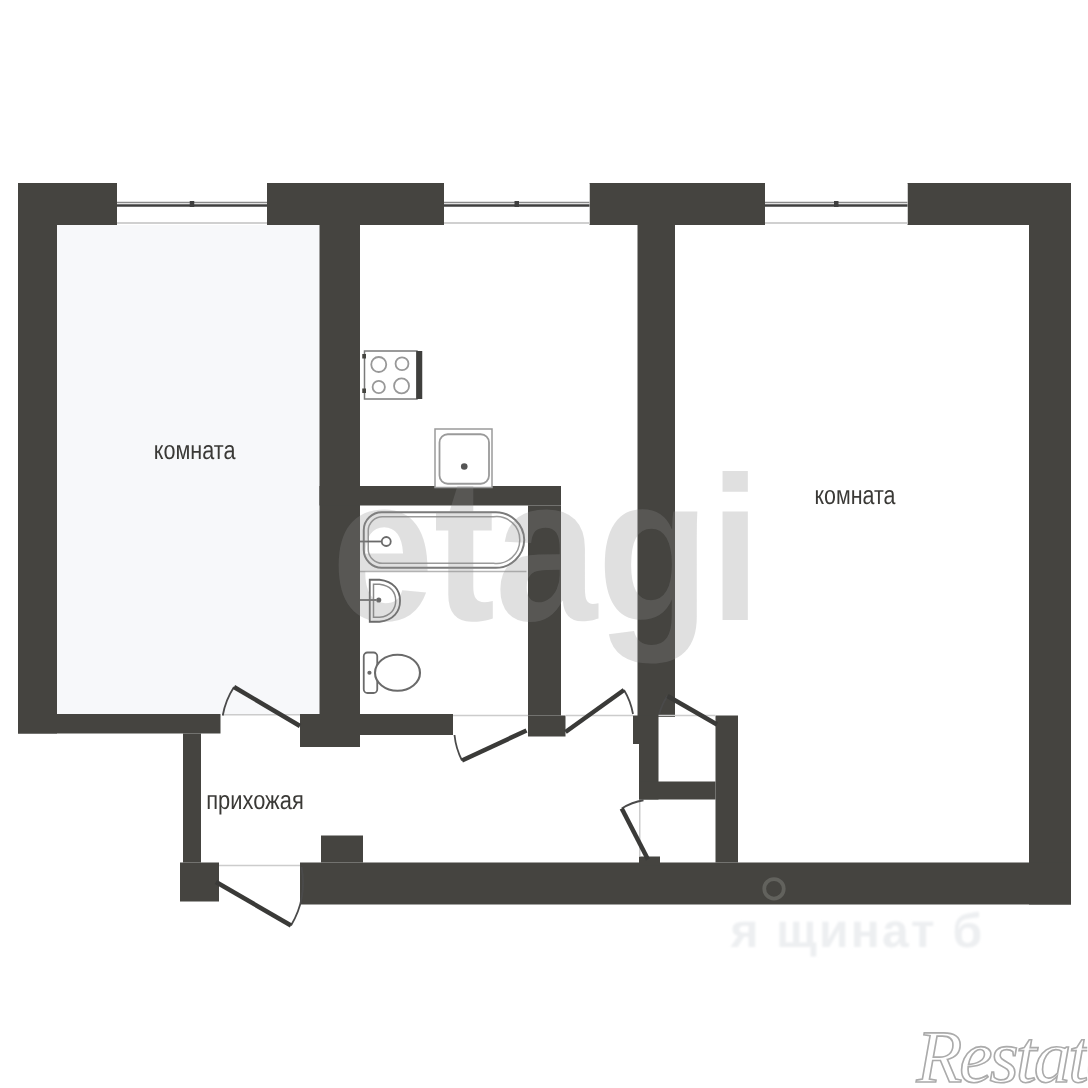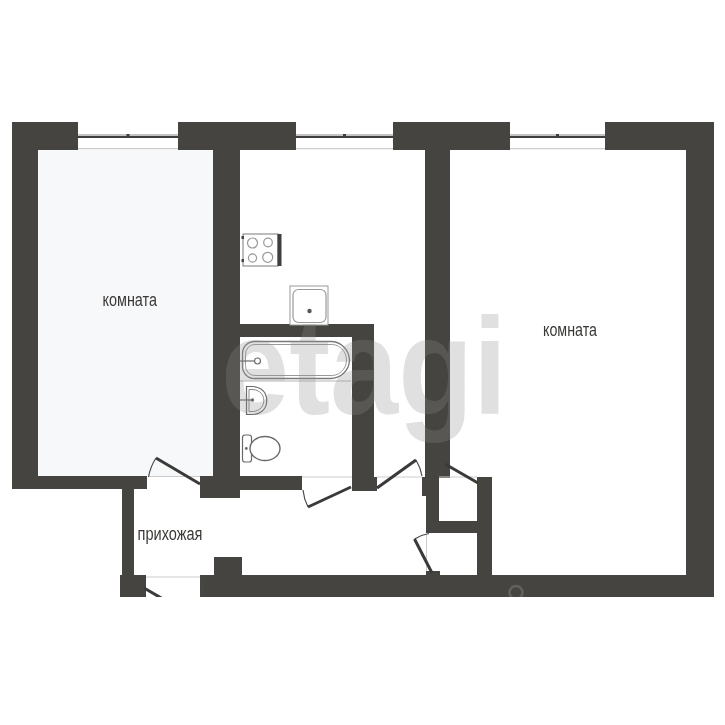--- a/index.html
+++ b/index.html
@@ -1,16 +1,16 @@
 <!DOCTYPE html>
 <html><head>
 <meta charset="utf-8">
 <style>
   html,body{margin:0;padding:0;background:#ffffff;}
-  .page{position:relative;width:725px;height:597px;background:#ffffff;overflow:hidden;
+  .page{position:relative;width:725px;height:725px;background:#ffffff;overflow:hidden;
         font-family:"Liberation Sans", sans-serif;}
 </style>
 </head>
 <body>
 <div class="page">
 <svg width="725" height="725" viewBox="0 0 725 725" xmlns="http://www.w3.org/2000/svg">
 <defs>
         <filter id="blur1" x="-20%" y="-20%" width="140%" height="140%">
           <feGaussianBlur stdDeviation="0.8"></feGaussianBlur>
         </filter>

